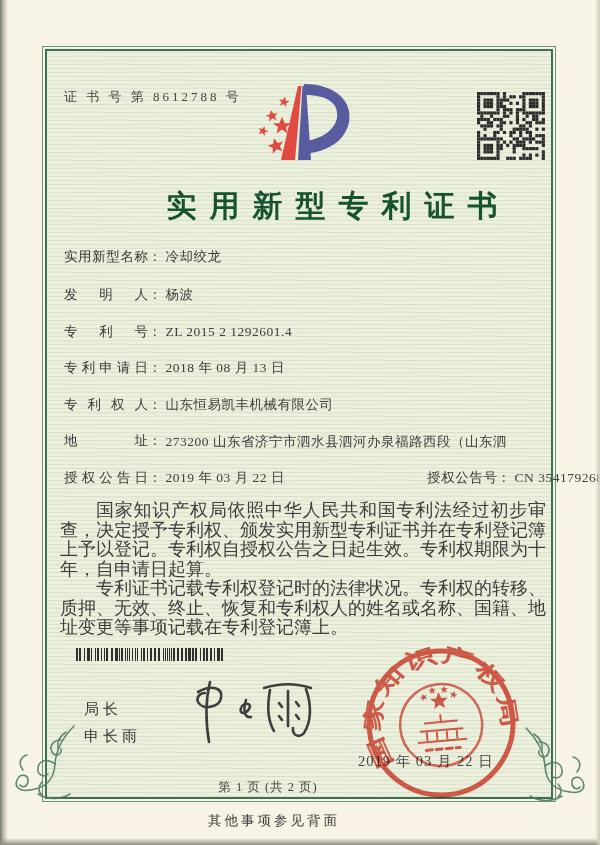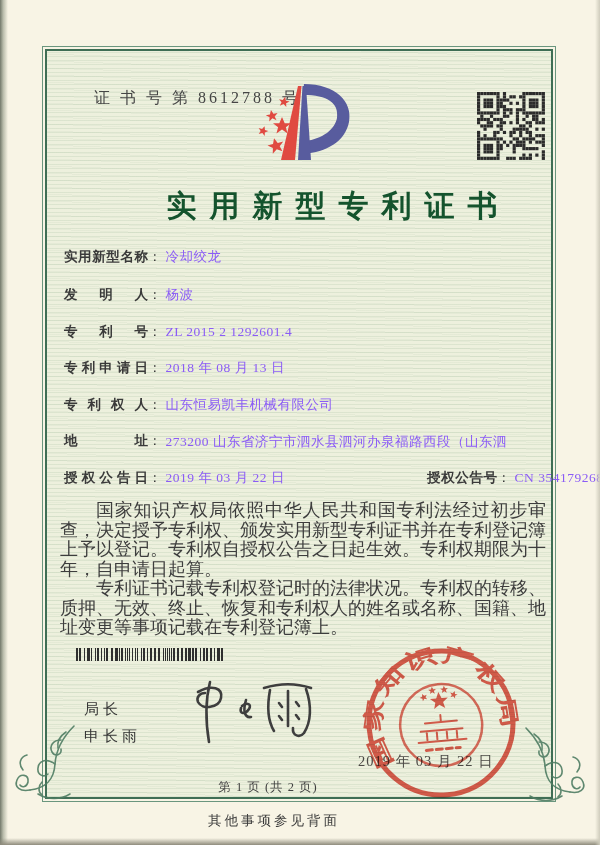--- a/index.html
+++ b/index.html
@@ -24,32 +24,32 @@
     border:2px solid #3f6e55;
     background-color:#edf0dd;
     background-image:
       repeating-linear-gradient(0deg, rgba(116,156,120,.14) 0px, rgba(116,156,120,.14) 1px, rgba(0,0,0,0) 1px, rgba(0,0,0,0) 4px),
       repeating-linear-gradient(2deg, rgba(116,156,120,.07) 0px, rgba(116,156,120,.07) 1px, rgba(0,0,0,0) 1px, rgba(0,0,0,0) 7px);}
 
   .corner-flourish{position:absolute;width:86px;height:86px;}
   .corner-flourish.fl-left{left:8px;top:724px;}
   .corner-flourish.fl-right{left:506px;top:726px;transform:scaleX(-1);}
 
-  .cert-no{position:absolute;left:64px;top:88px;font-size:16px;letter-spacing:3px;color:#454545;margin-left:30px;}
+  .cert-no{position:absolute;left:64px;top:88px;font-size:13px;letter-spacing:3px;color:#454545;}
 
   .logo{position:absolute;left:232px;top:70px;width:145px;height:106px;}
   .qr{position:absolute;left:477px;top:92px;width:68px;height:68px;}
 
   .title{position:absolute;left:0;top:186px;width:600px;text-align:center;
     font-size:30px;font-weight:700;letter-spacing:13px;text-indent:13px;color:#14532d;padding-left:32px;}
 
   .field{position:absolute;left:64px;font-size:13.5px;white-space:nowrap;}
-  .field-label{display:inline-block;width:84px;text-align:justify;text-align-last:justify;color:#3a3a3a;font-weight:bold;}
+  .field-label{display:inline-block;width:84px;text-align:justify;text-align-last:justify;color:#3a3a3a;}
   .field-colon{display:inline-block;margin:0 4px 0 0;}
-  .field-value{letter-spacing:.5px;color:#8b5cf6;}
+  .field-value{letter-spacing:.5px;color:#404040;}
   .addr-value{display:inline-block;white-space:normal;width:352px;vertical-align:top;line-height:19px;font-family:Liberation Serif, serif;}
 
   .grant-pair2{position:absolute;left:330px;top:0;}
   .grant-pair2 .field-label{width:70px;margin-left:33px;}
 
   .paras{position:absolute;left:60px;top:501px;width:486px;font-size:18px;
     line-height:19.5px;text-align:justify;color:#3d3d3d;}
   .paras p{margin:0;text-indent:2em;}
 
   .barcode{position:absolute;left:76px;top:647px;width:150px;height:13px;}

